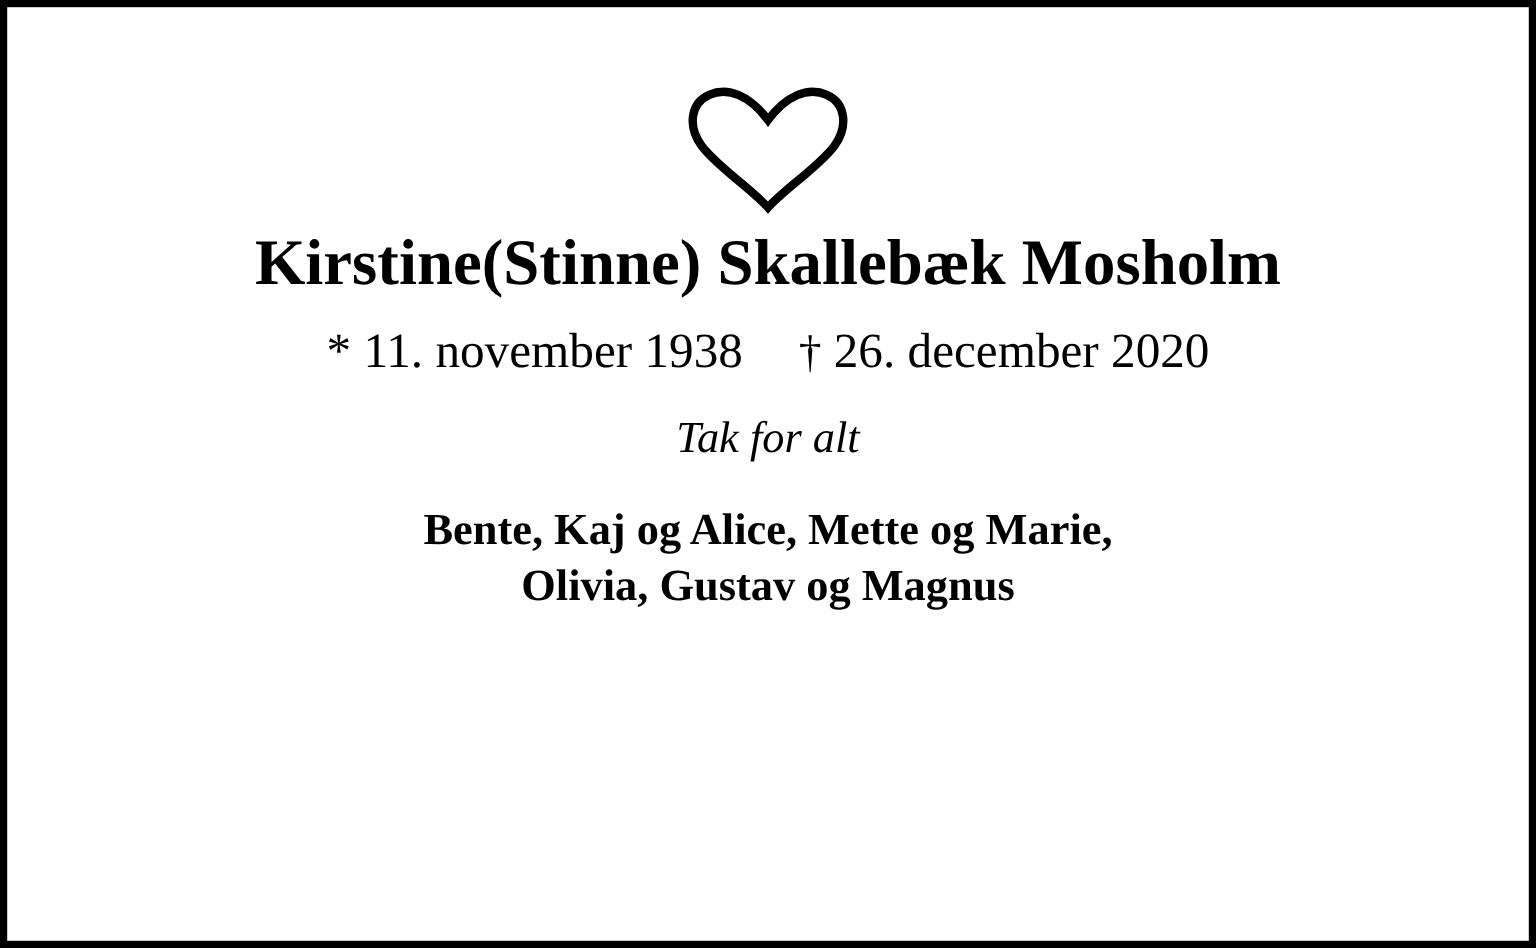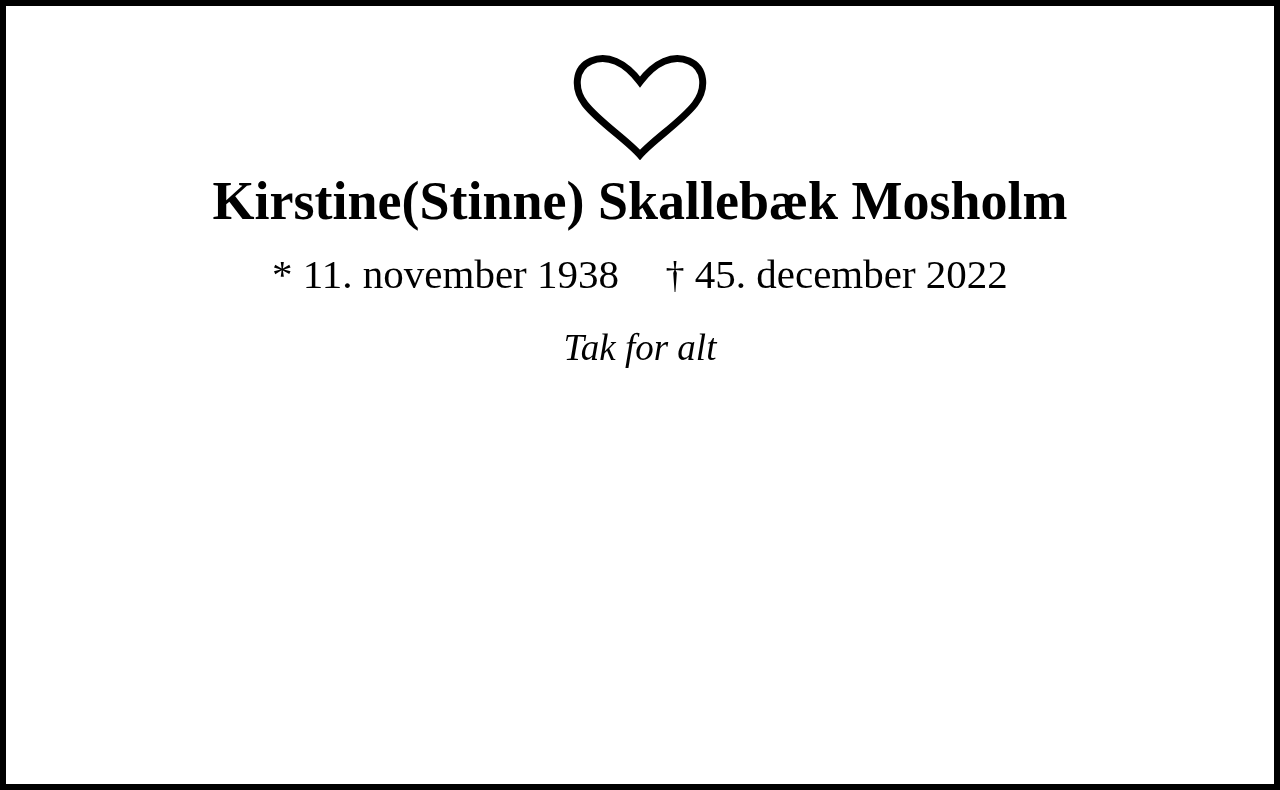--- a/index.html
+++ b/index.html
@@ -18,21 +18,21 @@
     position: relative;
     box-sizing: border-box;
     width: 1280px;
     height: 790px;
     background: #ffffff;
     border: 6px solid #000000;
     display: flex;
     flex-direction: column;
     align-items: center;
     justify-content: flex-start;
-    padding-top: 44px;
+    padding-top: 62px;
   }
   .symbol {
     width: 150px;
     height: 112px;
     display: flex;
     align-items: center;
     justify-content: center;
     margin-bottom: 6px;
   }
   .symbol svg {
@@ -99,20 +99,24 @@
     </svg>
   </div>
 
   <div class="name">Kirstine(Stinne) Skallebæk Mosholm</div>
 
   <div class="dates">
     <span>*</span>
     <span>11. november 1938</span>
     <span class="sep"></span>
     <span class="dagger">†</span>
-    <span>45. december 2022</span>
+    <span>26. december 2020</span>
   </div>
 
   <div class="motto">Tak for alt</div>
 
+  <div class="survivors">
+    <span class="line">Bente, Kaj og Alice, Mette og Marie,</span>
+    <span class="line">Olivia, Gustav og Magnus</span>
+  </div>
 
 
 </div>
 
 </body></html>

